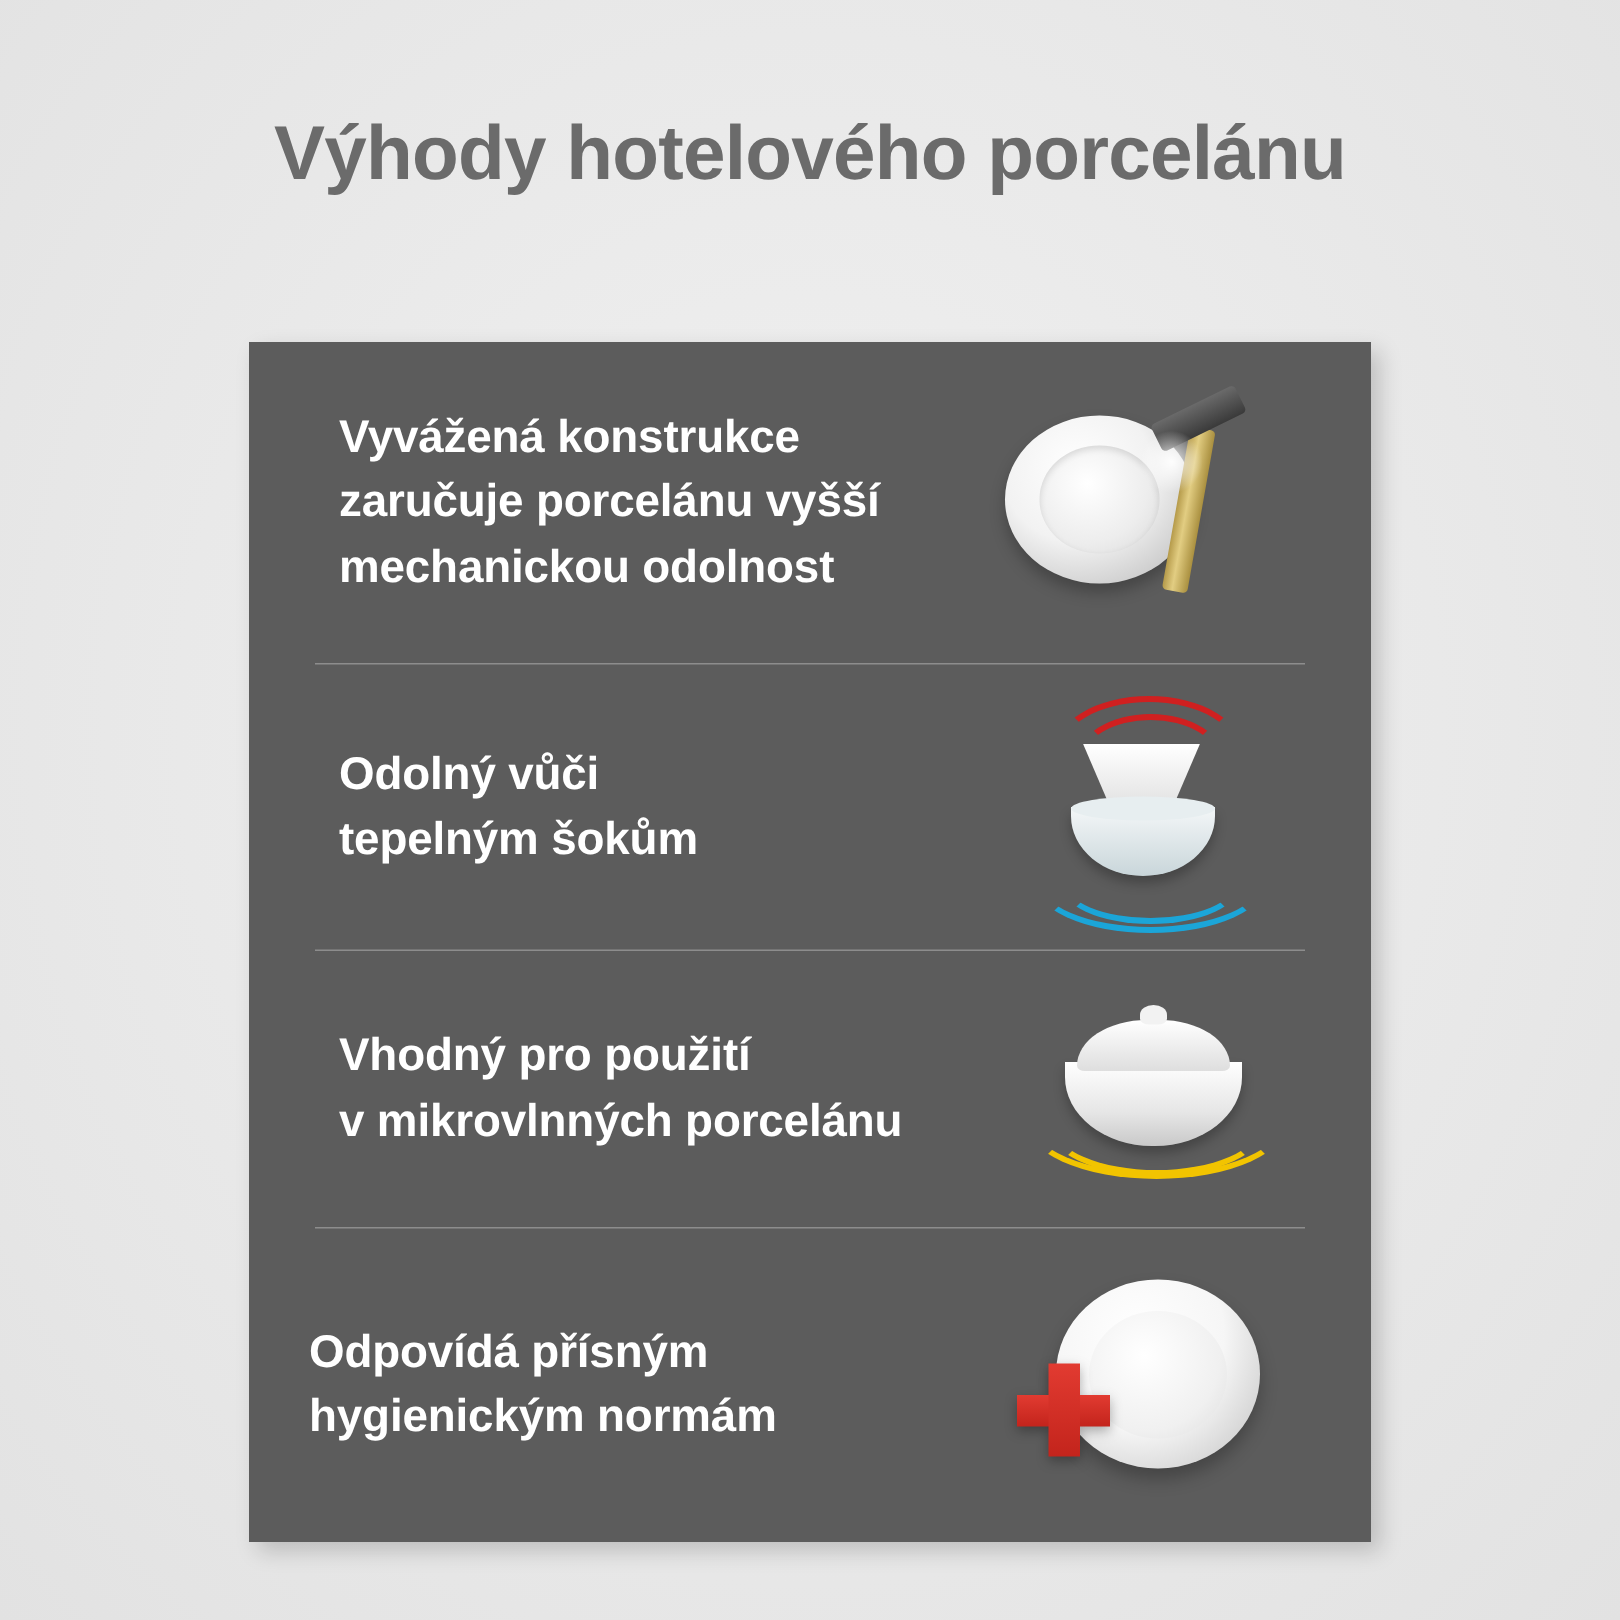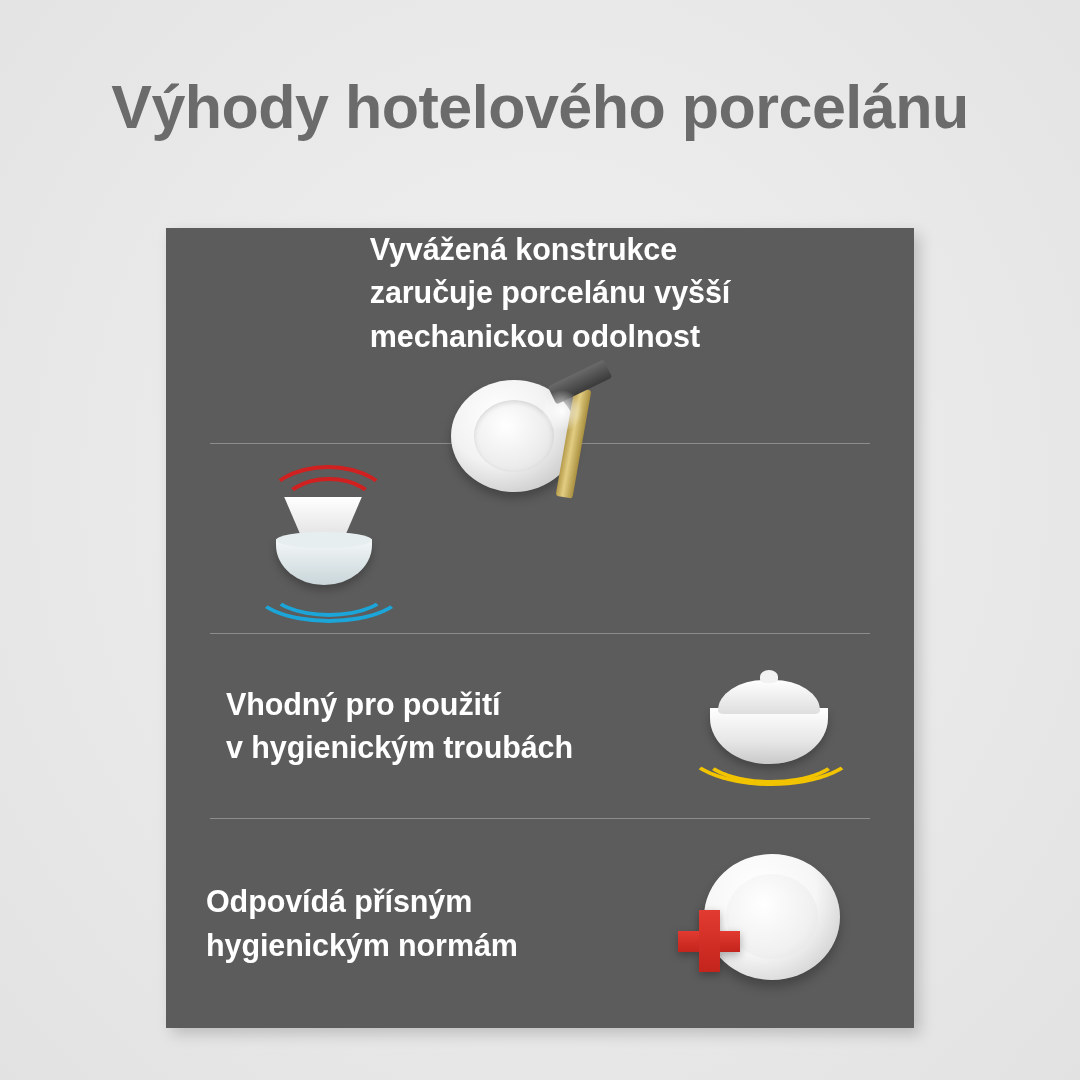--- a/index.html
+++ b/index.html
@@ -20,21 +20,21 @@
     inset: 0;
     background: radial-gradient(ellipse at 50% 45%, #f1f1f1 0%, #e9e9e9 55%, #e2e2e2 100%);
   }
 
   .page-title {
     position: absolute;
     top: 72px;
     left: 0;
     width: 1080px;
     text-align: center;
-    font-size: 61px;
+    font-size: 51px;
     font-weight: bold;
     color: #6b6b6b;
     letter-spacing: -0.5px;
     white-space: nowrap;
   }
 
   .panel {
     position: absolute;
     left: 166px;
     top: 228px;
@@ -52,21 +52,21 @@
   }
 
   .row {
     position: relative;
     display: flex;
     align-items: center;
     box-sizing: border-box;
     padding: 0 40px 0 60px;
   }
 
-  .row-1 { height: 215px; flex-direction: column; }
+  .row-1 { height: 215px; }
   .row-2 { height: 190px; }
   .row-3 { height: 185px; }
   .row-4 { height: 210px; padding-left: 40px; }
 
   .divider {
     height: 1px;
     background: #8d8d8d;
     margin: 0 44px;
   }
 
@@ -265,35 +265,37 @@
           <div class="plate1"></div>
           <div class="hammer-handle"></div>
           <div class="hammer-head"></div>
           <div class="spark"></div>
         </div>
       </div>
 
       <div class="divider"></div>
 
       <div class="row row-2">
+        <div class="row-text">Odolný vůči
+tepelným šokům</div>
         <div class="row-icon">
           <div class="wave hotwave" style="left:38px; top:6px; width:120px; height:70px;"></div>
           <div class="wave hotwave" style="left:54px; top:18px; width:90px; height:54px;"></div>
           <div class="bowl-square"></div>
           <div class="bowl-round"></div>
           <div class="wave coldwave" style="left:24px; top:92px; width:150px; height:64px;"></div>
           <div class="wave coldwave" style="left:42px; top:102px; width:114px; height:48px;"></div>
         </div>
       </div>
 
       <div class="divider"></div>
 
       <div class="row row-3">
         <div class="row-text">Vhodný pro použití
-v hygienickým troubách</div>
+v mikrovlnných porcelánu</div>
         <div class="row-icon">
           <div class="mw-wave" style="left:18px; top:60px; width:170px; height:72px;"></div>
           <div class="mw-wave" style="left:34px; top:70px; width:138px; height:60px;"></div>
           <div class="tureen-body"></div>
           <div class="tureen-lid"></div>
           <div class="tureen-knob"></div>
         </div>
       </div>
 
       <div class="divider"></div>

